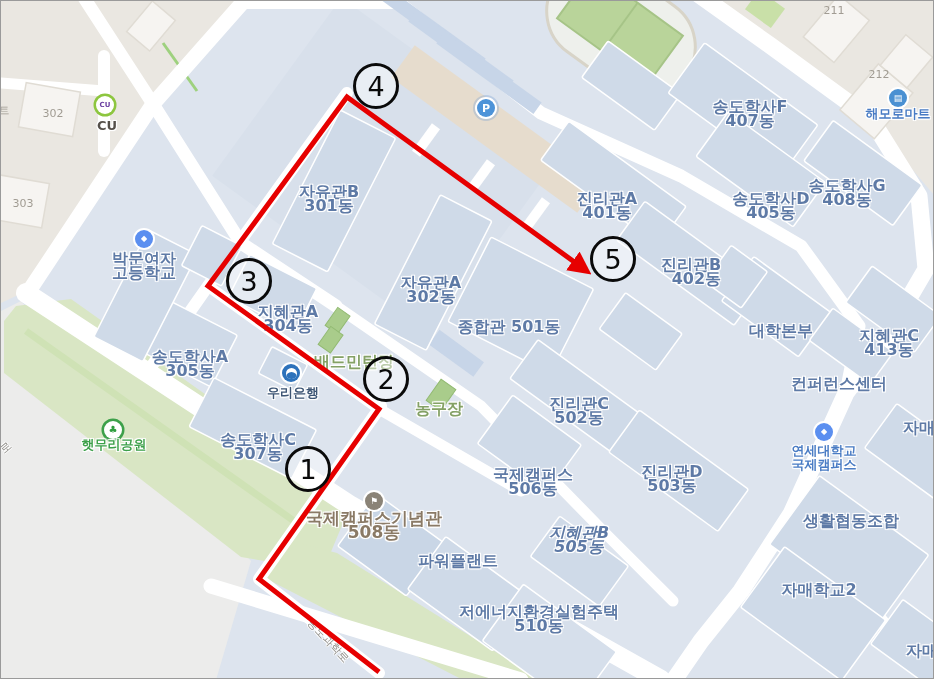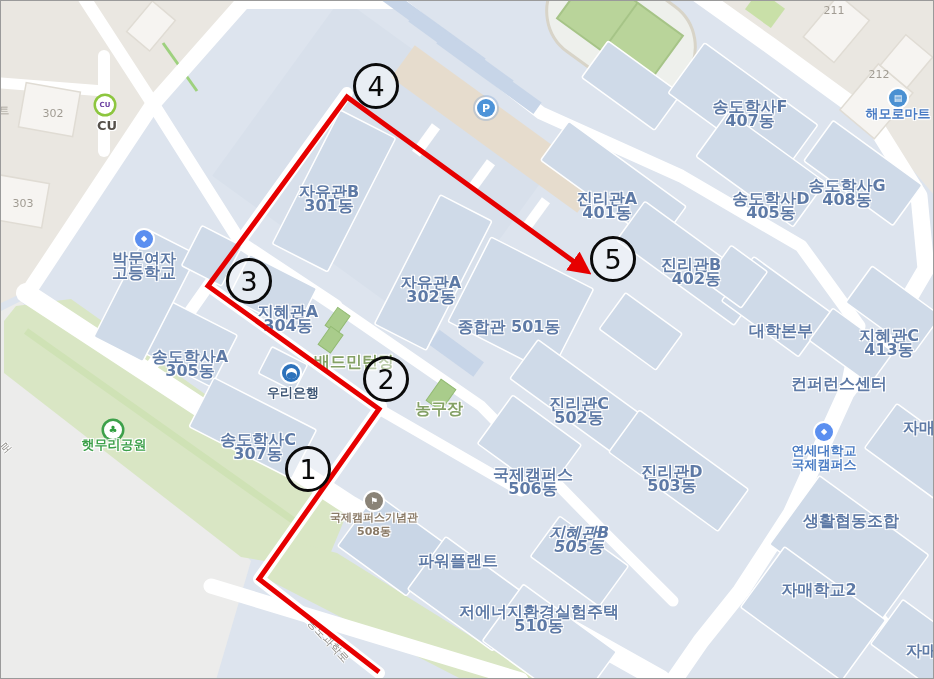--- a/index.html
+++ b/index.html
@@ -17,21 +17,21 @@
     text-shadow:-1px -1px 0 #fff,1px -1px 0 #fff,-1px 1px 0 #fff,1px 1px 0 #fff,0 0 3px #fff;
     pointer-events:none;
   }
   .lbl span{display:block;}
   .lbl.bldg{color:#5e7aa6;}
   .lbl.court{color:#84a165;}
   .lbl.gray{color:#a19c93;font-weight:400;font-size:11px;text-shadow:none;}
   .lbl.poi-dark{color:#55504a;font-size:13px;font-weight:700;}
   .lbl.poi-navy{color:#3d5574;font-size:13px;font-weight:700;}
   .lbl.poi-green{color:#3da04a;font-size:13px;font-weight:700;}
-  .lbl.poi-brown{color:#8a7a66;font-size:11px;font-weight:700;}
+  .lbl.poi-brown{color:#8a7a66;font-size:17px;font-weight:700;}
   .lbl.poi-blue{color:#4a7cc4;font-size:13px;font-weight:700;}
   .lbl.road{color:#8f8d88;font-size:11px;font-weight:400;text-shadow:-1px 0 0 #fff,1px 0 0 #fff,0 1px 0 #fff,0 -1px 0 #fff;}
   
   .icon{
     position:absolute;width:18px;height:18px;border-radius:50%;
     transform:translate(-50%,-50%);display:flex;align-items:center;justify-content:center;
     box-shadow:0 0 0 2px #fff,0 1px 2px rgba(0,0,0,.25);
   }
   .icon .g{color:#fff;font-size:10px;font-weight:700;line-height:1;}
   .icon.cu{background:#fff;box-shadow:0 0 0 2.5px #8dc63f,0 1px 2px rgba(0,0,0,.25);}

